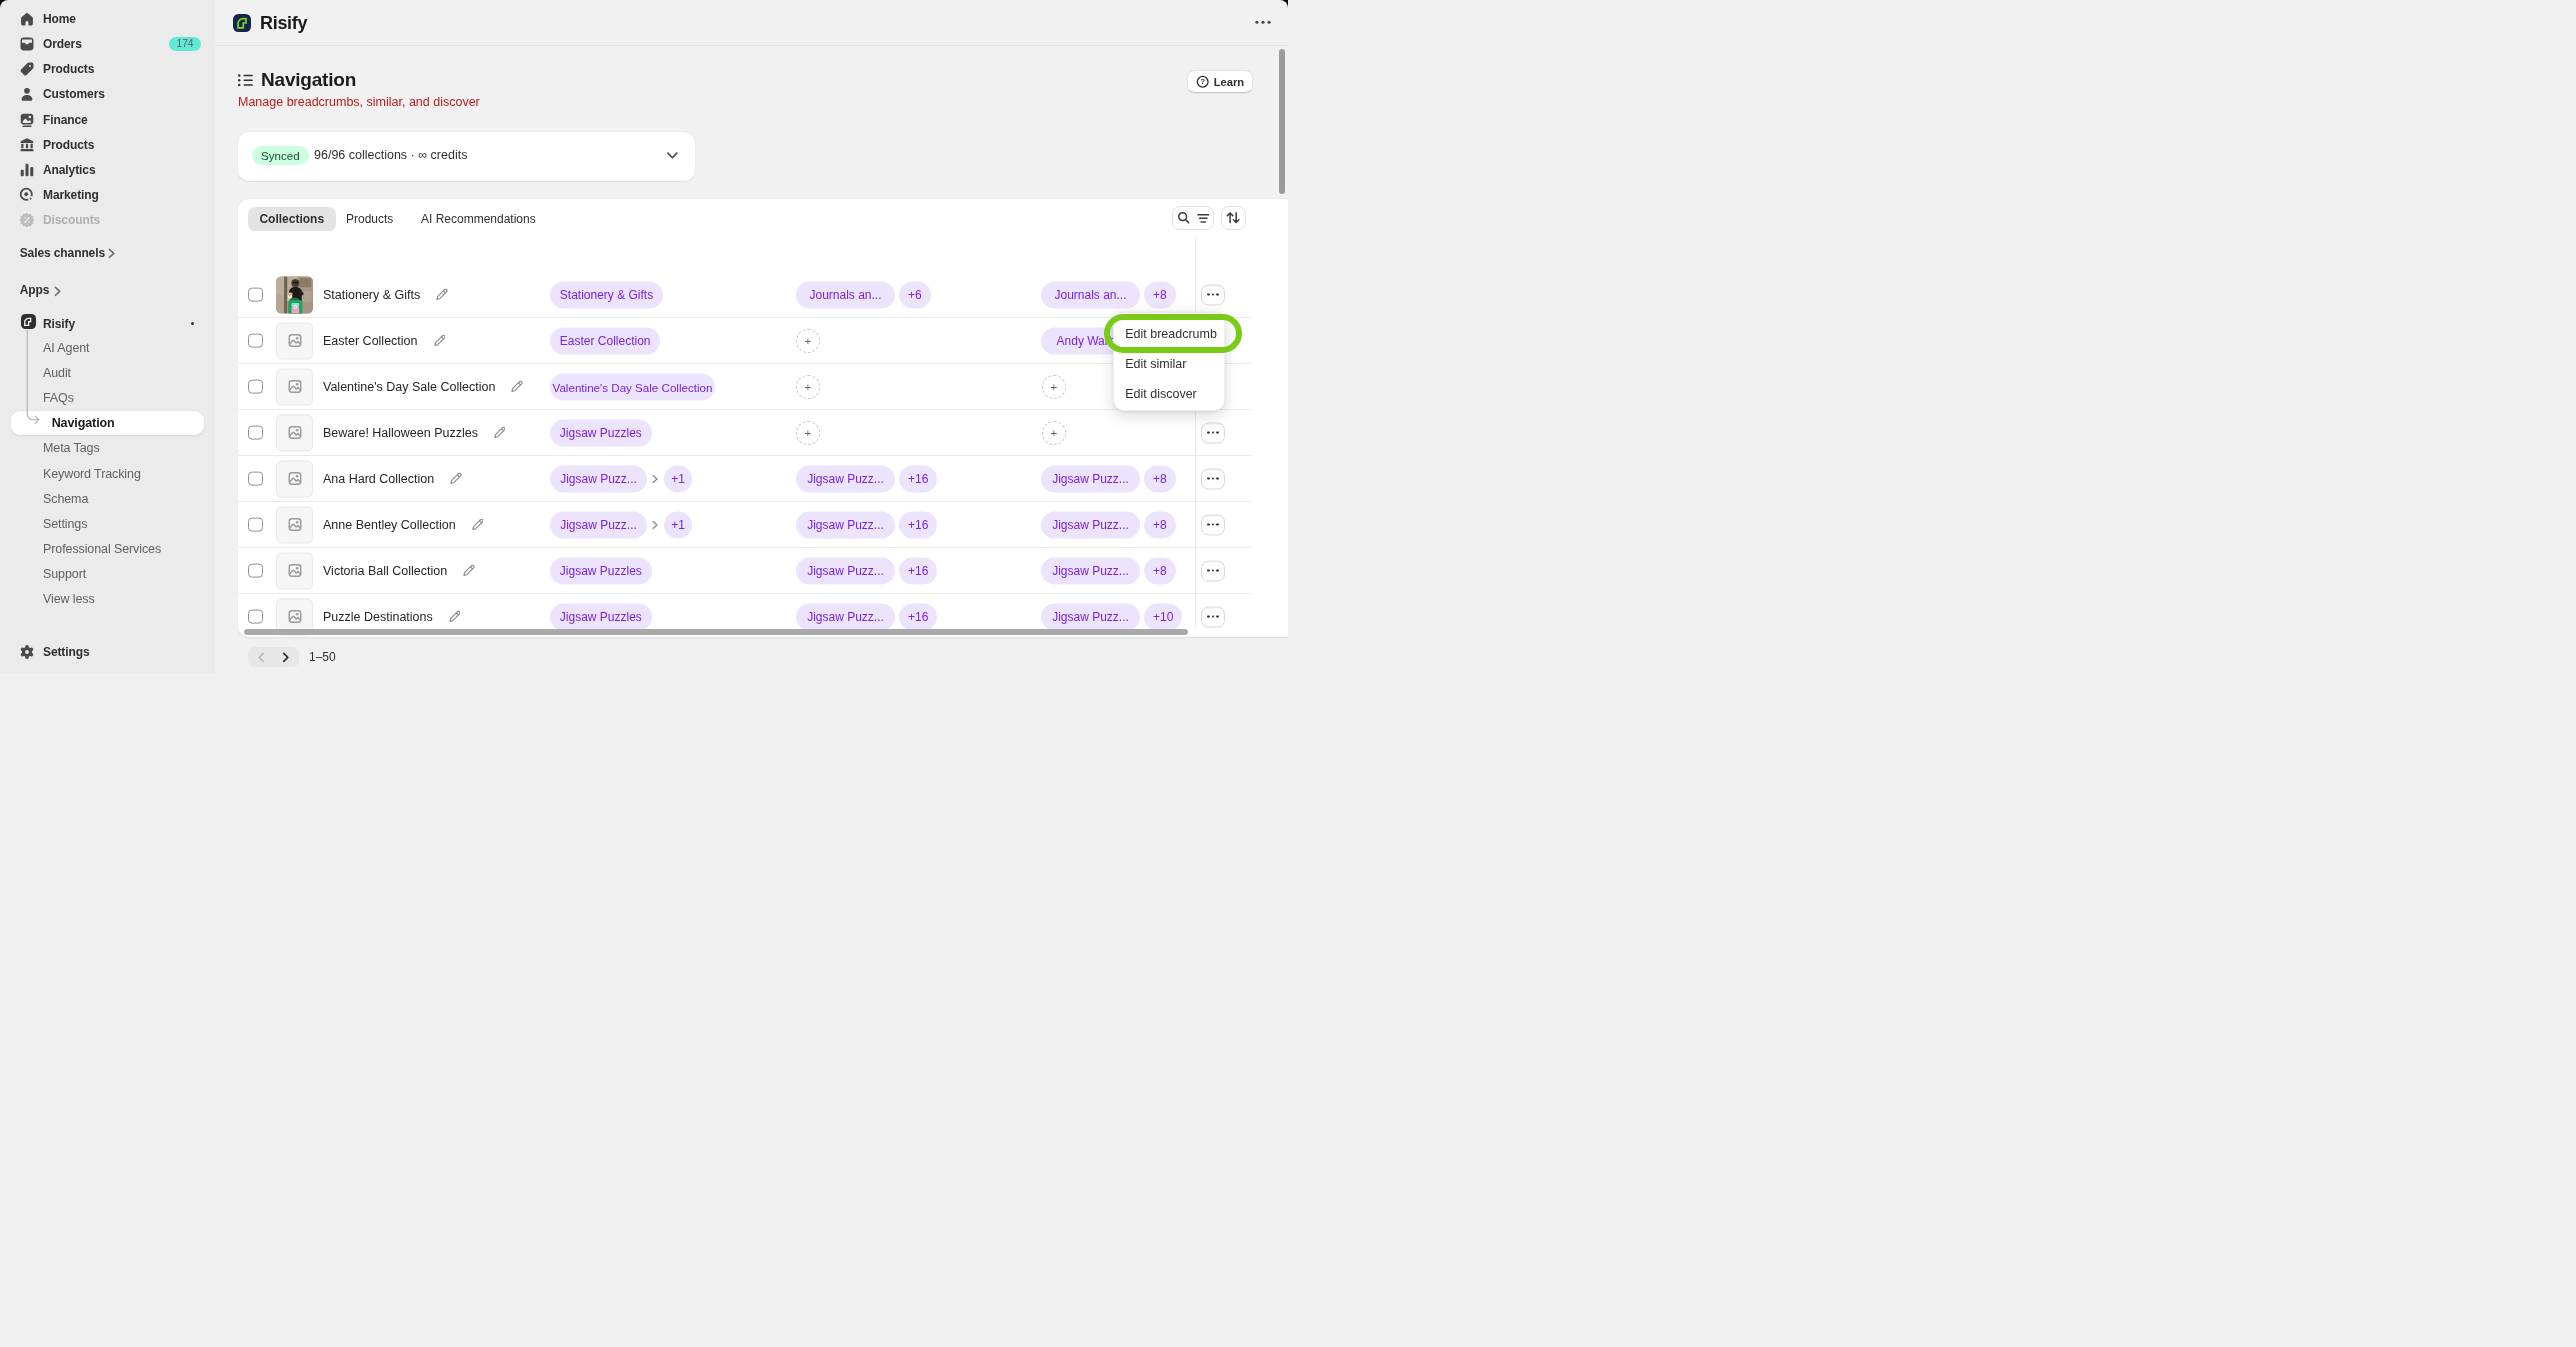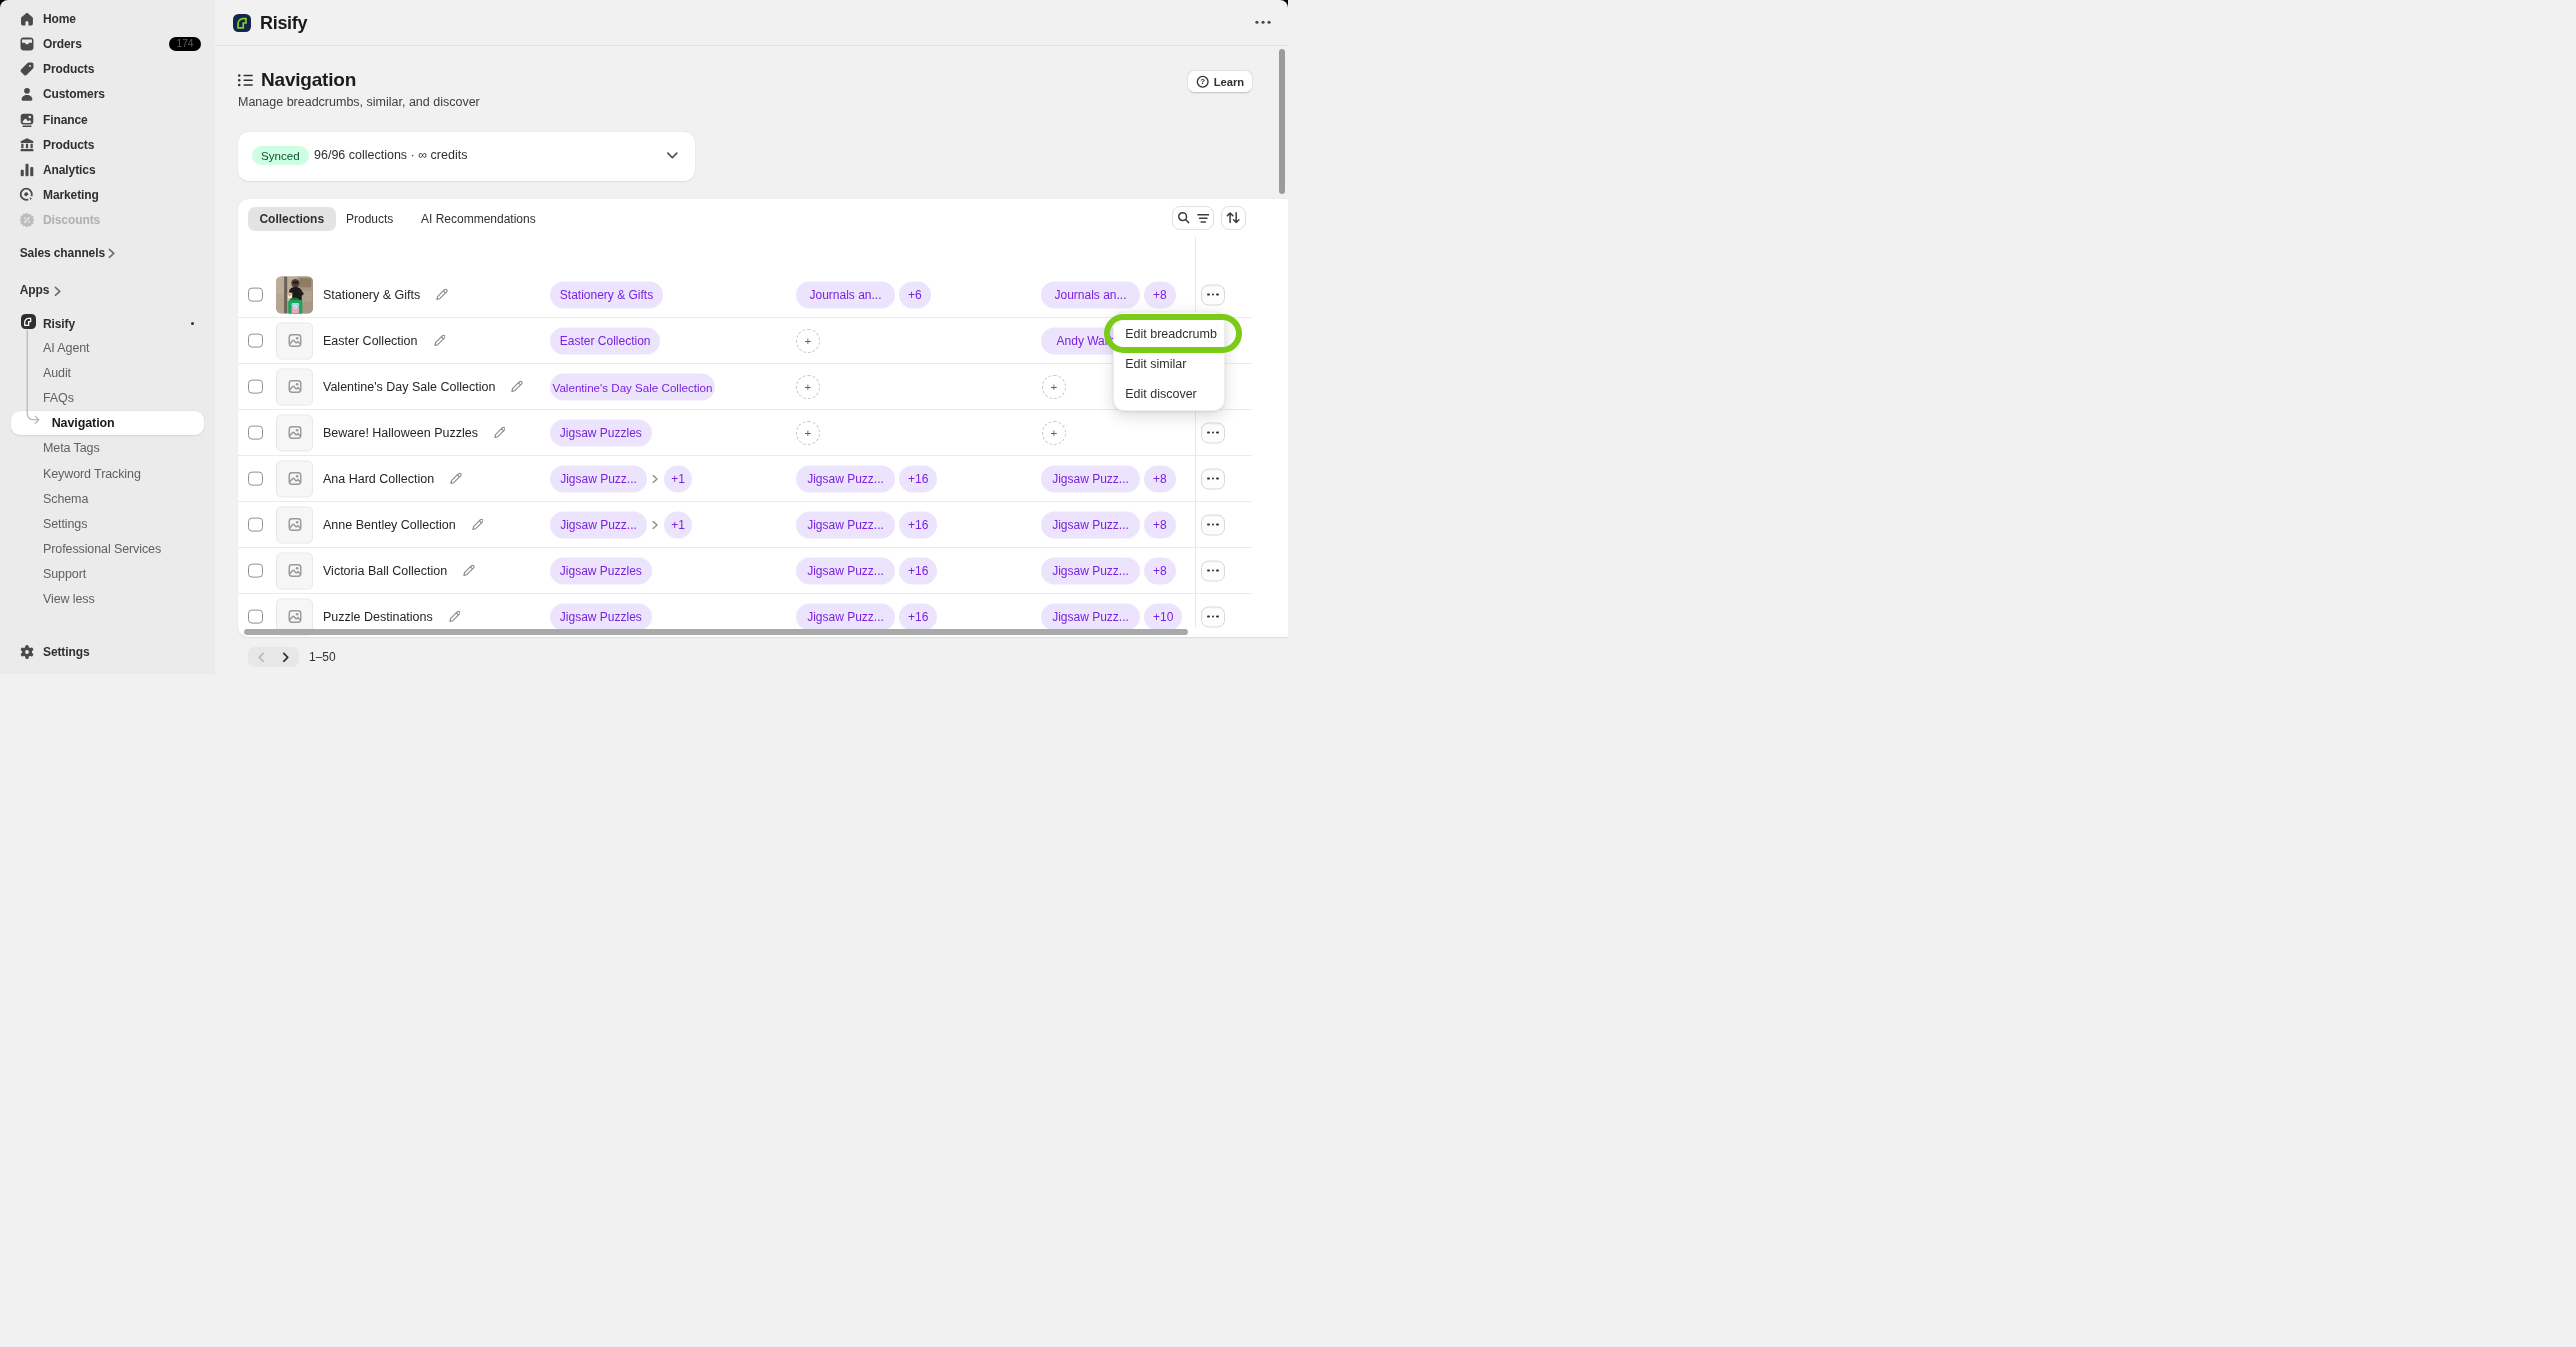--- a/index.html
+++ b/index.html
@@ -9,31 +9,31 @@
 .ctl{position:absolute;top:0;left:0;width:14.3px;height:14.3px;border-top-left-radius:8px;box-shadow:-7.2px -7.2px 0 7.2px #000;z-index:99;pointer-events:none;}
 .ctr{position:absolute;top:0;right:0;width:14.3px;height:14.3px;border-top-right-radius:8px;box-shadow:7.2px -7.2px 0 7.2px #000;z-index:99;pointer-events:none;}
 
 .sidebar{position:absolute;left:0;top:0;width:215px;height:674px;background:#ebebeb;}
 .nav-item{position:absolute;left:0;width:215px;height:25px;}
 .nav-item .ic{position:absolute;left:18px;top:3.6px;width:18px;height:18px;}
 .nav-item .tx{position:absolute;left:43px;top:50%;transform:translateY(-50%);font-size:12px;font-weight:700;color:#303030;letter-spacing:-0.1px;}
 .nav-sub .tx{font-weight:400;color:#616161;font-size:12.5px;letter-spacing:-0.1px;}
 .nav-sel{background:#fff;border-radius:9px;box-shadow:0 0.9px 1.8px rgba(0,0,0,.10);}
 .nav-sel .tx{font-weight:700;color:#1a1a1a;left:41px;font-size:12.5px;}
-.badge174{position:absolute;left:169px;top:37px;width:32px;height:14.3px;border-radius:7.2px;background:#000000;font-size:10.3px;color:#5e5e5e;text-align:center;line-height:14.3px;}
+.badge174{position:absolute;left:169px;top:37px;width:32px;height:14.3px;border-radius:7.2px;background:#5eead4;font-size:10.3px;color:#5e5e5e;text-align:center;line-height:14.3px;}
 .sec-label{position:absolute;left:19.7px;font-size:12px;font-weight:700;color:#303030;letter-spacing:-0.1px;}
 .muted .tx{color:#b0b0b0;}
 
 .mhead{position:absolute;left:215px;top:0;width:1073px;height:46px;border-bottom:0.9px solid #e3e3e3;}
 .applogo{position:absolute;left:233px;top:14px;width:18px;height:18px;border-radius:5.4px;background:#16254d;}
 .apptitle{position:absolute;left:260px;top:23px;transform:translateY(-50%);font-size:18px;font-weight:700;color:#1a1a1a;letter-spacing:-0.3px;}
 .hdots{position:absolute;left:1255px;top:20px;width:16px;height:4.5px;}
 
 .ptitle{position:absolute;left:261px;top:80px;transform:translateY(-50%);font-size:19px;font-weight:700;color:#1c1c1c;letter-spacing:-0.2px;}
-.psub{position:absolute;left:238px;top:102px;transform:translateY(-50%);font-size:12.5px;color:#404040;}
+.psub{position:absolute;left:238px;top:102px;transform:translateY(-50%);font-size:12.5px;color:#b91c1c;}
 .learn{position:absolute;left:1187px;top:70px;width:66px;height:23px;background:#fff;border:0.9px solid #e3e3e3;border-bottom-color:#c9c9c9;border-radius:8px;box-shadow:0 0.9px 0.9px rgba(0,0,0,.05);display:flex;align-items:center;justify-content:center;gap:4.5px;font-size:11.2px;font-weight:700;color:#303030;}
 
 .sync{position:absolute;left:238px;top:132px;width:457px;height:49px;background:#fff;border-radius:10.7px;box-shadow:0 0.9px 1.8px rgba(0,0,0,.08),0 0 0.9px rgba(0,0,0,.06);}
 .syncpill{position:absolute;left:14px;top:14px;height:19px;padding:0 9px;border-radius:9.4px;background:#cdfee1;color:#0c5132;font-size:11.6px;line-height:19px;}
 .synctx{position:absolute;left:76px;top:23px;transform:translateY(-50%);font-size:12.5px;color:#303030;}
 
 .card{position:absolute;left:238px;top:199px;width:1203px;height:438px;background:#fff;border-radius:10.7px;box-shadow:0 0.9px 1.8px rgba(0,0,0,.08),0 0 0.9px rgba(0,0,0,.06);overflow:hidden;}
 .tabsel{position:absolute;left:9.8px;top:8px;height:24px;padding:0 11.6px;border-radius:7.2px;background:#e3e3e3;font-size:12px;font-weight:700;color:#303030;line-height:24px;}
 .tab{position:absolute;top:8px;height:24px;font-size:12px;color:#303030;line-height:24px;}
 .tbtn{position:absolute;top:7.2px;height:24px;background:#fff;border:0.9px solid #e0e0e0;border-radius:8px;display:flex;align-items:center;justify-content:center;}

